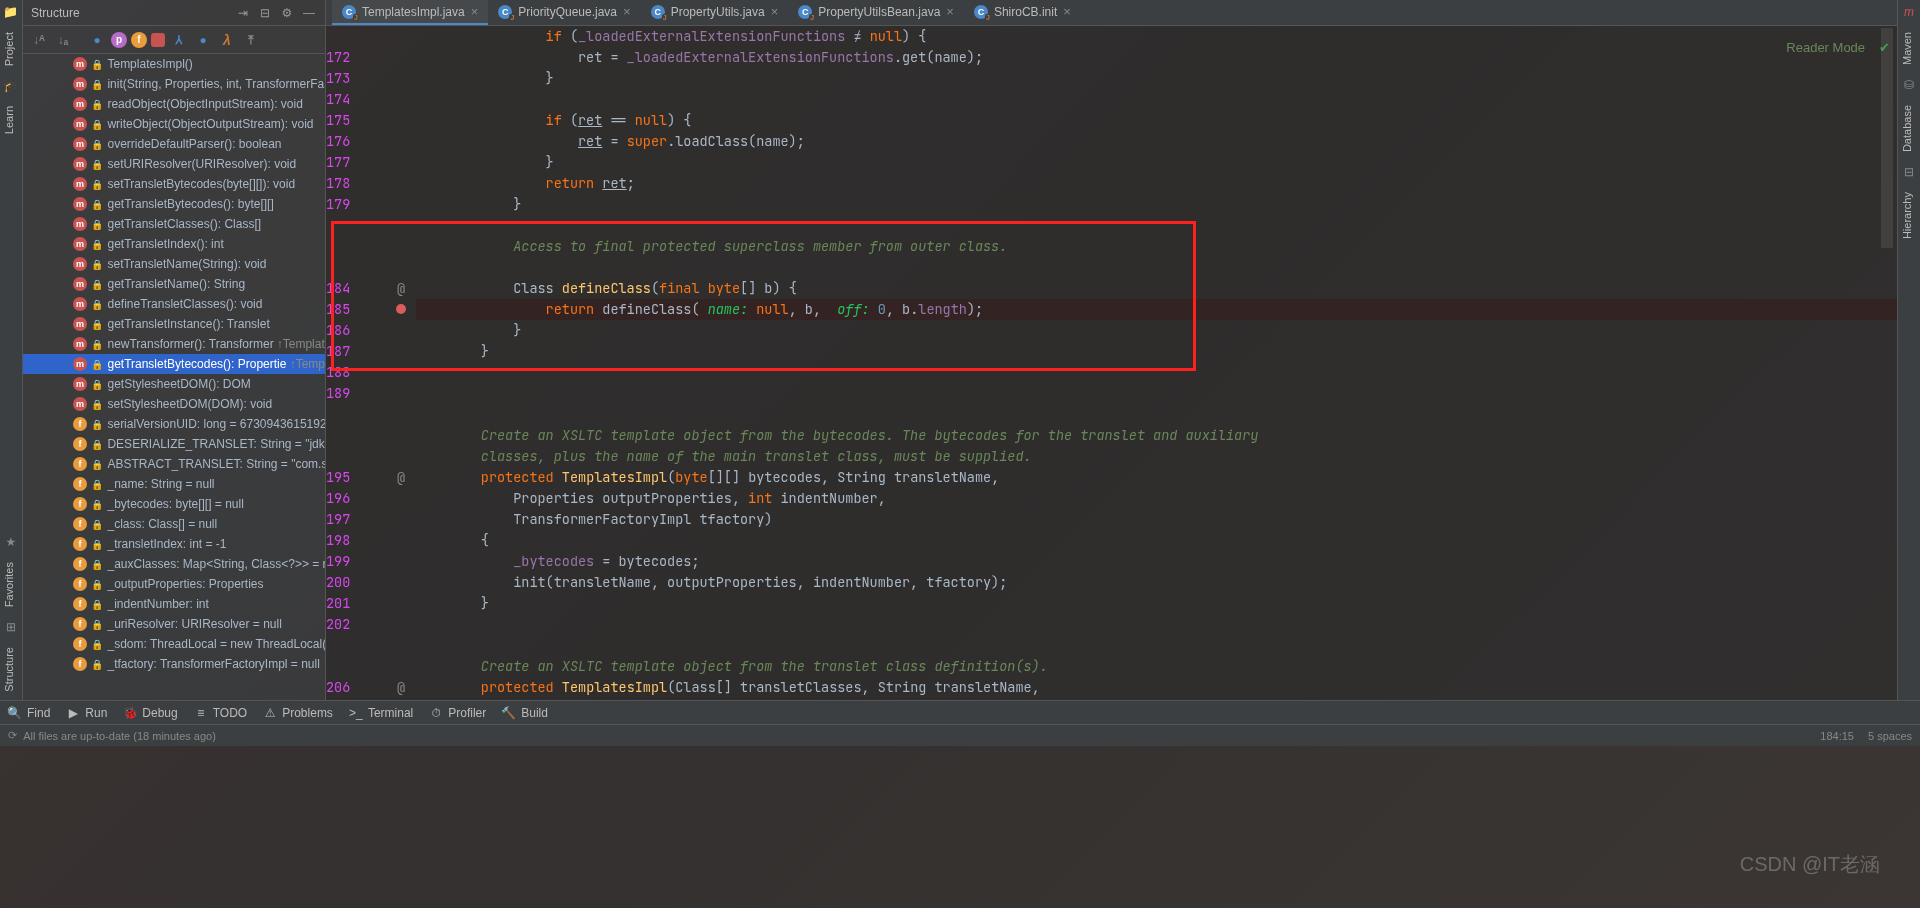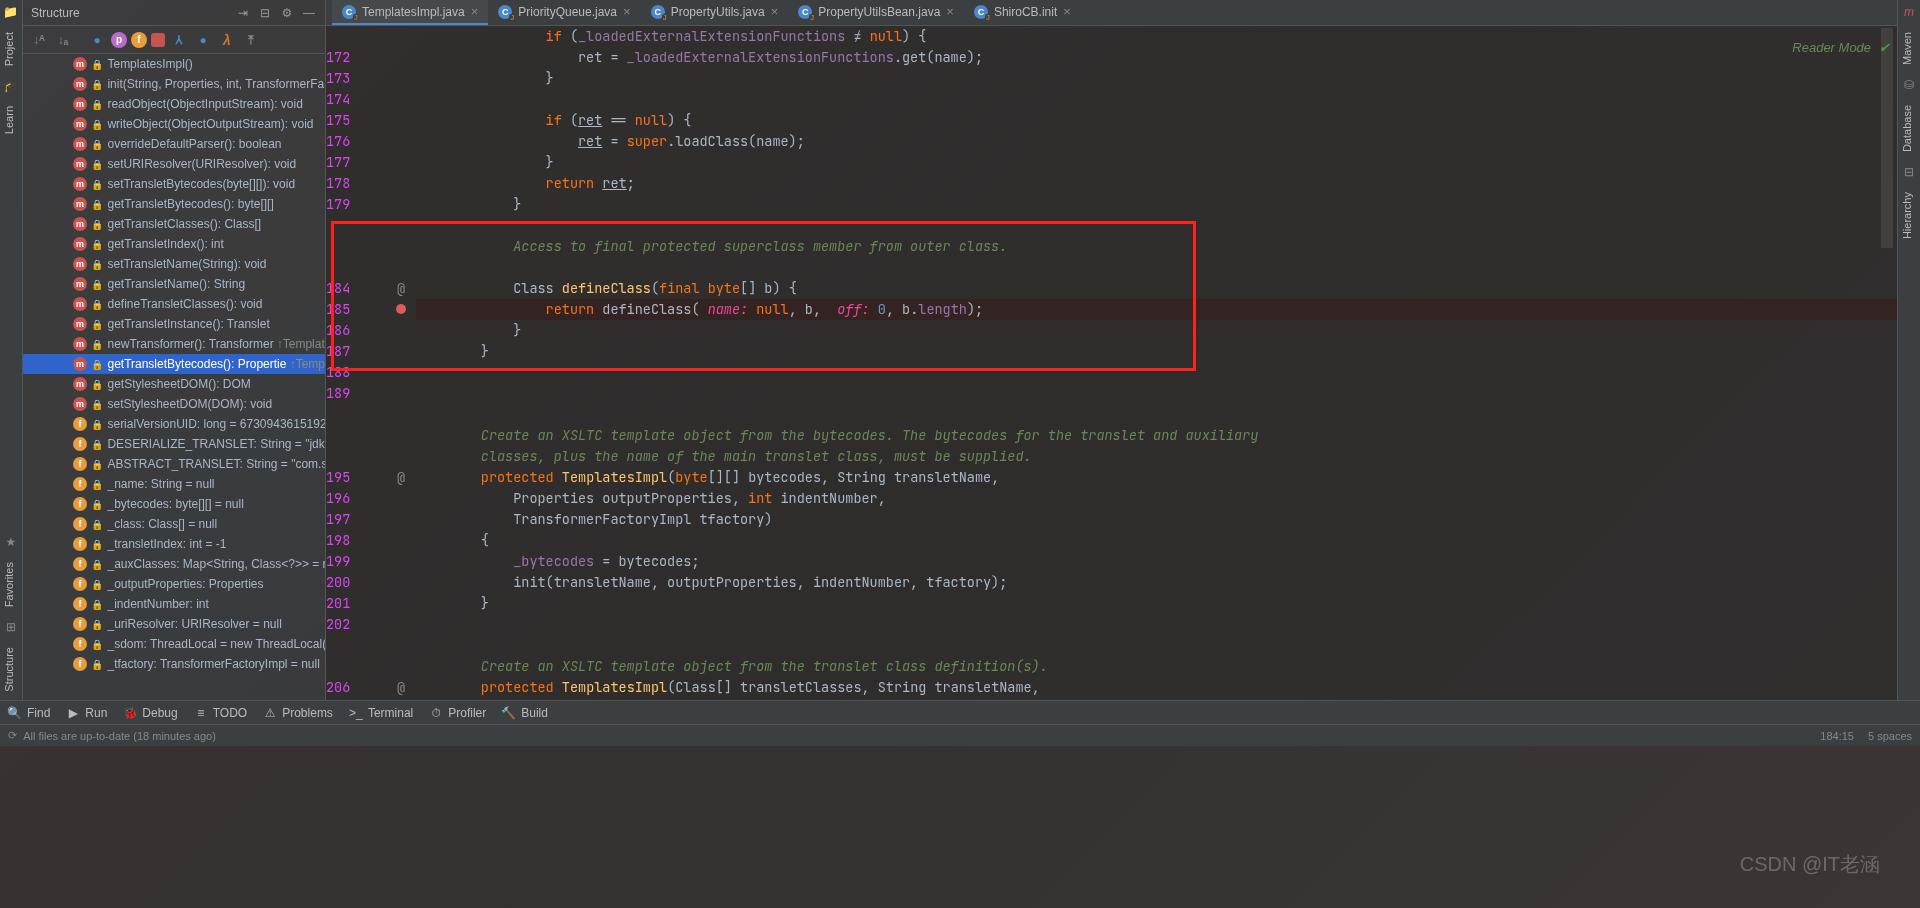--- a/index.html
+++ b/index.html
@@ -38,32 +38,32 @@
 .s-item.selected .s-text { color:#fff; }
 .s-up { color:#888; margin-left:3px; }
 
 .editor-area { flex:1; display:flex; flex-direction:column; background:rgba(43,43,43,0.6); }
 .tabs { height:26px; display:flex; align-items:center; background:#3c3f41; border-bottom:1px solid #555; padding-left:6px; }
 .tab { display:flex; align-items:center; height:25px; padding:0 10px; gap:6px; cursor:pointer; color:#bbb; font-size:12px; border-bottom:2px solid transparent; }
 .tab.active { border-bottom-color:#4a88c7; background:rgba(80,83,85,0.5); }
 .tab-icon { width:14px; height:14px; border-radius:50%; background:#4a88c7; display:flex; align-items:center; justify-content:center; color:#fff; font-size:9px; font-weight:bold; position:relative; }
 .tab-icon.j::after { content:"J"; position:absolute; font-size:7px; bottom:-2px; right:-3px; background:#3c3f41; color:#c57633; border-radius:2px; padding:0 1px; }
 .tab-close { color:#888; font-size:13px; cursor:pointer; }
-.reader-mode { position:absolute; top:40px; right:30px; color:#6a8759; font-size:13px; z-index:5; display:flex; align-items:center; gap:8px;font-style:italic; }
+.reader-mode { position:absolute; top:40px; right:30px; color:#6a8759; font-size:13px; z-index:5; display:flex; align-items:center; gap:14px; }
 .reader-mode .check { color:#499c54; }
 .code-area { flex:1; display:flex; font-family:"JetBrains Mono","Consolas",monospace; font-size:13.5px; line-height:21px; position:relative; }
 .gutter-col { width:60px; color:#d946ef; padding-right:8px; user-select:none; }
 .gutter-mark { width:30px; text-align:center; color:#888; }
 .code-content { flex:1; position:relative; white-space:pre; color:#a9b7c6; }
 .code-line { height:21px; }
 .kw { color:#f97316; }
 .num { color:#6897bb; }
 .comment { color:#6a8759; font-style:italic; }
 .field { color:#9876aa; }
-.param { color:#ec4899; font-style:italic; }
+.param { color:#22c55e; font-style:italic; }
 .method { color:#ffc66d; }
 .red-box { position:absolute; border:3px solid #ff2020; pointer-events:none; z-index:10; }
 .bp { width:10px; height:10px; border-radius:50%; background:#db5c5c; display:inline-block; }
 .bp-line { background:rgba(60,20,20,0.4); }
 .breadcrumb { height:24px; display:flex; align-items:center; padding:0 12px; background:rgba(60,63,65,0.5); border-top:1px solid #555; gap:6px; font-size:12px; color:#bbb; }
 .breadcrumb .sep { color:#666; }
 
 .bottom-bar { height:24px; background:#3c3f41; border-top:1px solid #555; display:flex; align-items:center; padding:0 8px; gap:16px; font-size:12px; color:#bbb; z-index:2; position:relative; }
 .bb-item { display:flex; align-items:center; gap:5px; cursor:pointer; }
 .bb-icon { width:14px; height:14px; display:flex; align-items:center; justify-content:center; }

